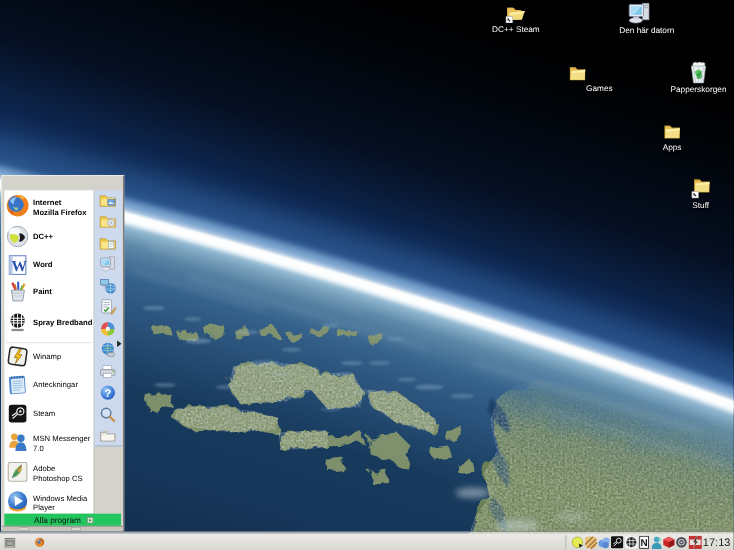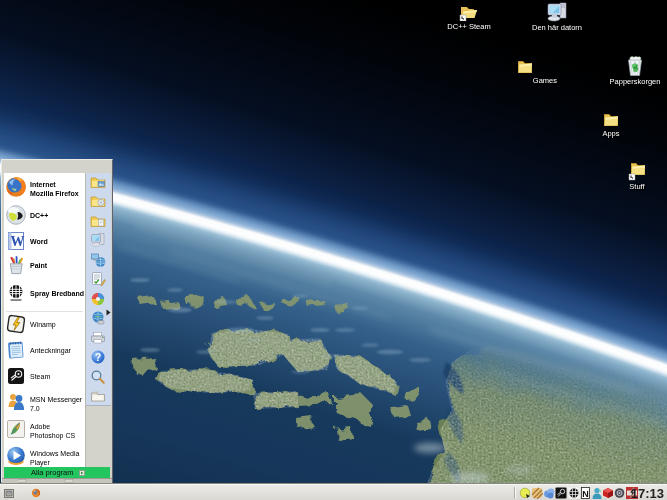--- a/index.html
+++ b/index.html
@@ -13,21 +13,21 @@
 #rcol{position:absolute;left:84px;top:13px;width:25px;height:232px;background:#cdd9ec;border-bottom:1px solid #aab4c4;}
 .mi{position:absolute;left:0;width:81px;}
 .mi .ic{position:absolute;left:3px;top:0;}
 .mi .tx{position:absolute;left:28px;font-size:7px;color:#000;line-height:8.5px;white-space:nowrap;}
 .b .tx{font-weight:bold;}
 .ri{position:absolute;left:4px;}
 #allap{position:absolute;left:2px;top:307px;width:106px;height:14px;background:#22c55e;font-size:7.5px;color:#111;}
 #botband{position:absolute;left:0px;top:318px;width:110px;height:4px;background:#c6c6be;border-top:1px solid #9a9a92;}
 #taskbar{position:absolute;left:0;top:484px;width:667px;height:16px;background:linear-gradient(#ebeae6,#d8d7d1);border-top:1px solid #f6f6f3;box-shadow:0 -1px 0 #8a8a84;}
 .tray{position:absolute;top:2px;}
-#clock{position:absolute;right:3px;top:0;height:16px;line-height:17px;font-size:13px;color:#222;font-weight:bold;}
+#clock{position:absolute;right:3px;top:0;height:16px;line-height:17px;font-size:10px;color:#222;}
 </style></head>
 <body>
 <svg id="wall" width="667" height="500" viewBox="0 0 667 500">
 <defs>
 <linearGradient id="sky" gradientUnits="userSpaceOnUse" x1="390" y1="276" x2="467" y2="28">
  <stop offset="0" stop-color="#1d4377"></stop>
  <stop offset="0.2" stop-color="#0e2750"></stop>
  <stop offset="0.45" stop-color="#050f22"></stop>
  <stop offset="0.8" stop-color="#010409"></stop>
  <stop offset="1" stop-color="#000000"></stop>
@@ -172,21 +172,21 @@
 <svg width="20" height="18" viewBox="0 0 20 18">
       <path d="M2,4 L8,4 L10,6 L15,6 L15,8 L5,8 Z" fill="#caa42c"></path>
       <path d="M2,4 L2,15 L13,15 L13,6 L9,6 L7,4 Z" fill="#e8c05a"></path>
       <path d="M4.5,8.5 L18,7 L15.5,15 L2.5,15 Z" fill="#f4dd7f"></path>
       <path d="M4.5,8.5 L18,7 L17.4,9 L4,10.4 Z" fill="#fdf0a8"></path>
       <path d="M1,12 h6 v6 h-6 z" fill="#fff" stroke="#9a9a9a" stroke-width="0.5"></path>
       <path d="M2.5,16.5 L2.5,13.5 L3.6,13.5 L3.1,14.2 L5.2,16 L4.6,16.7 L2.9,15.2 Z" fill="#000"></path>
     </svg>
 <div class="lbl">DC++ Steam</div>
   </div>
-<div class="dicon" style="left:525px;top:2px;width:64px;">
+<div class="dicon" style="left:549px;top:2px;width:64px;text-align:right;">
 <svg width="23" height="20" viewBox="0 0 23 20">
       <path d="M14,1 h6 v15 h-6 z" fill="#d7dbe4" stroke="#8a8fa0" stroke-width="0.6"></path>
       <path d="M15,3 h4 M15,5 h4" stroke="#9aa0b2" stroke-width="0.8"></path>
       <rect x="2" y="2" width="13" height="11" rx="1.2" fill="#e8ecf4" stroke="#7d84a0" stroke-width="0.7"></rect>
       <rect x="3.5" y="3.5" width="10" height="8" fill="#7fc4e8"></rect>
       <path d="M3.5,3.5 h10 l-7,8 h-3 z" fill="#aadcf4"></path>
       <ellipse cx="8" cy="16.5" rx="6" ry="2.5" fill="#dfe3ea" stroke="#9aa0b2" stroke-width="0.5"></ellipse>
       <rect x="6" y="13" width="5" height="2.5" fill="#c7ccd8"></rect>
     </svg>
 <div class="lbl">Den här datorn</div>

